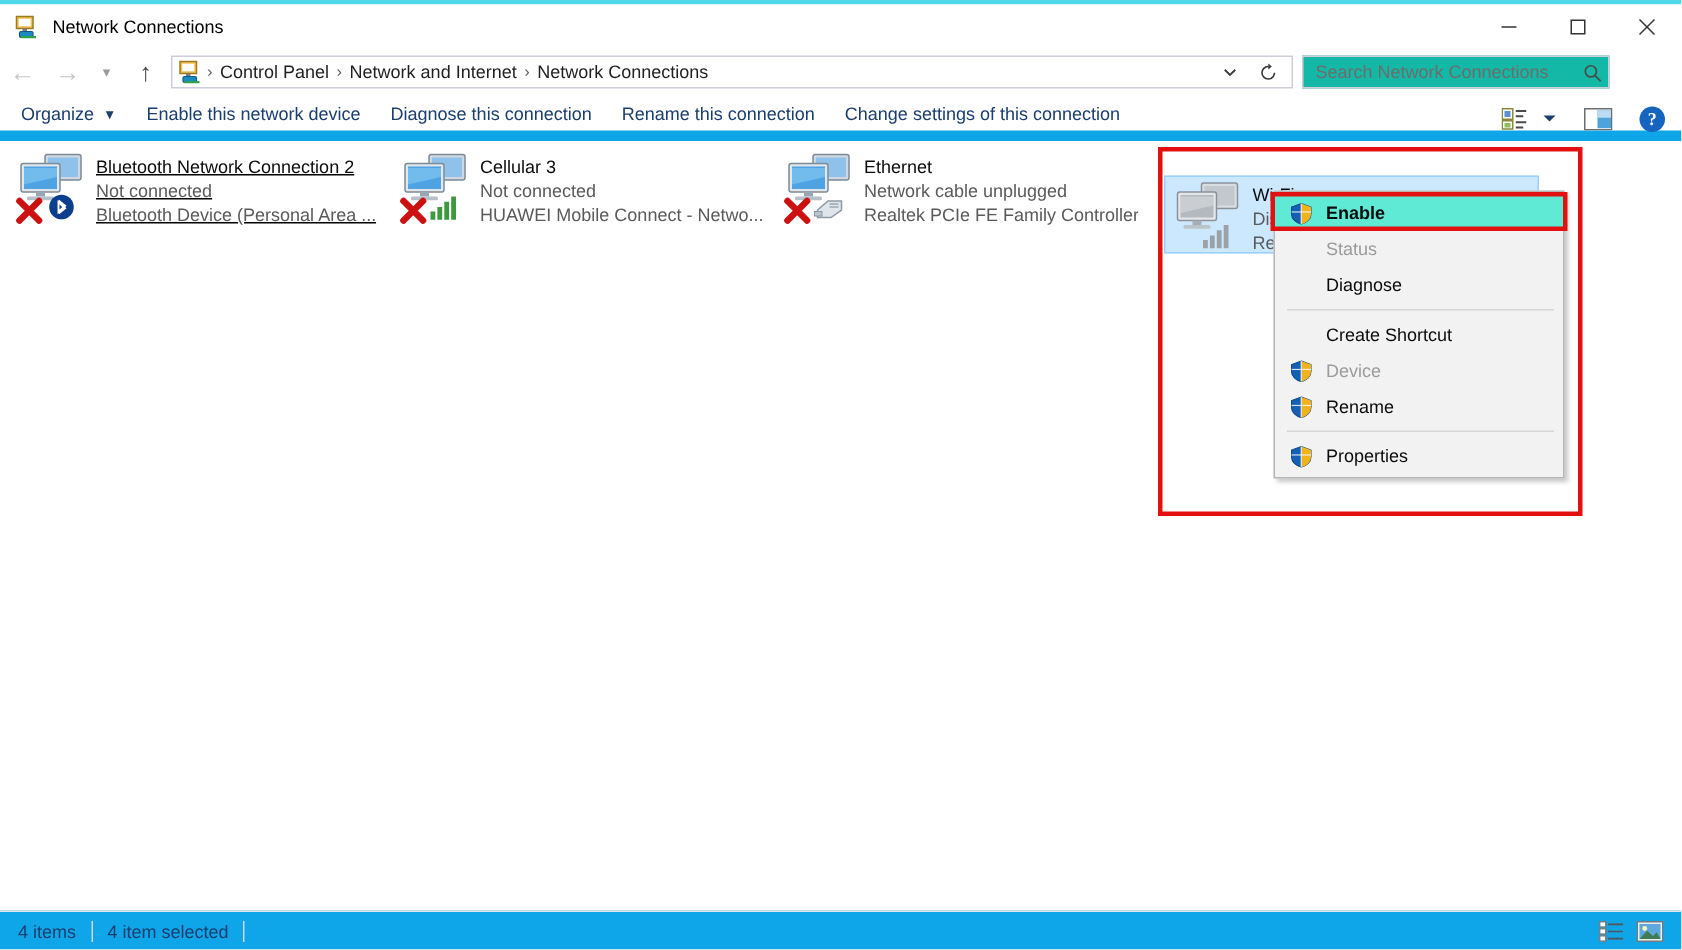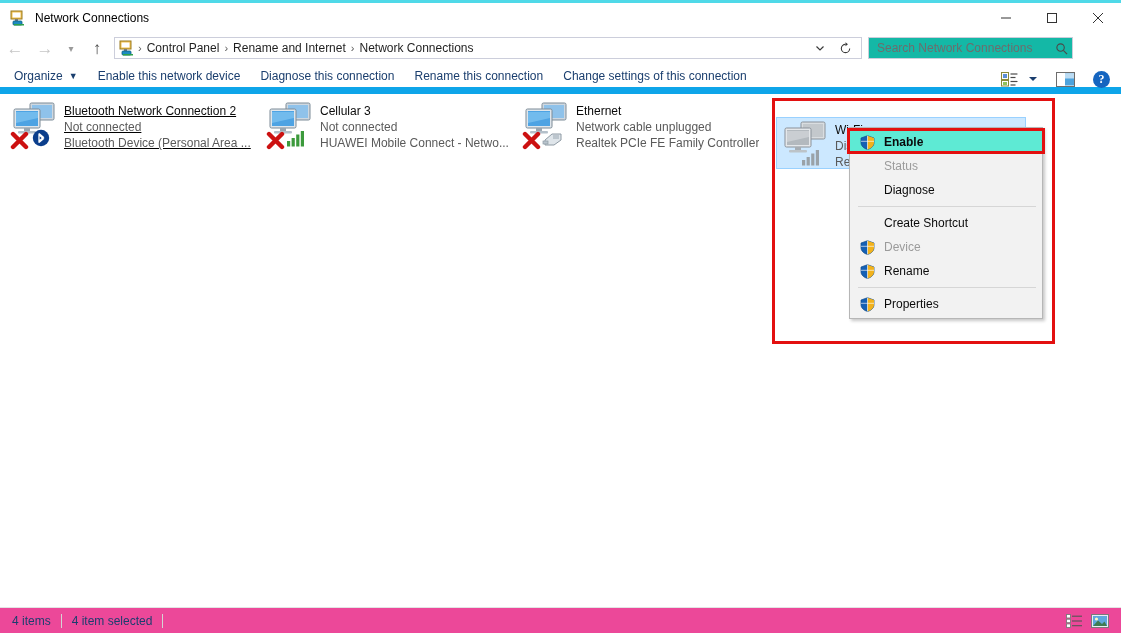--- a/index.html
+++ b/index.html
@@ -310,21 +310,21 @@
     pointer-events: none;
   }
   .redbox-outer { left: 772px; top: 98px; width: 283px; height: 246px; }
   .redbox-enable { left: 847px; top: 128px; width: 198px; height: 26px; }
 
   
   .statusbar {
     position: absolute;
     left: 0; bottom: 0;
     width: 1121px; height: 26px;
-    background: #ec4899;
+    background: #0ea5e9;
     border-top: 1px solid #e3e3e3;
     display: flex;
     align-items: center;
     box-sizing: border-box;
     text-align: right;
   }
   .status-text {
     font-size: 12px;
     color: #1a3e6e;
     margin-left: 12px;
@@ -404,21 +404,21 @@
           <rect x="1" y="1" width="11" height="8" fill="#f2c14e" stroke="#9a7b21" stroke-width="1"></rect>
           <rect x="2.5" y="2.5" width="8" height="5" fill="#ffffff"></rect>
           <rect x="5" y="9" width="3" height="2" fill="#7b7b7b"></rect>
           <rect x="3" y="11" width="9" height="4" rx="1" fill="#1b8ac1" stroke="#0c5e87" stroke-width="0.8"></rect>
           <rect x="4" y="14" width="10" height="1.5" fill="#2fa14b"></rect>
         </svg>
       </div>
       <span class="crumb-sep">›</span>
       <span class="crumb">Control Panel</span>
       <span class="crumb-sep">›</span>
-      <span class="crumb">Rename and Internet</span>
+      <span class="crumb">Network and Internet</span>
       <span class="crumb-sep">›</span>
       <span class="crumb">Network Connections</span>
 
       <div class="addr-caret">
         <svg width="10" height="10" viewBox="0 0 10 10">
             <path d="M1.5 3.5 L5 7 L8.5 3.5" fill="none" stroke="#3a3a3a" stroke-width="1.2"></path>
           </svg>
       </div>
       <div class="addr-refresh">
         <svg width="13" height="13" viewBox="0 0 14 14">

